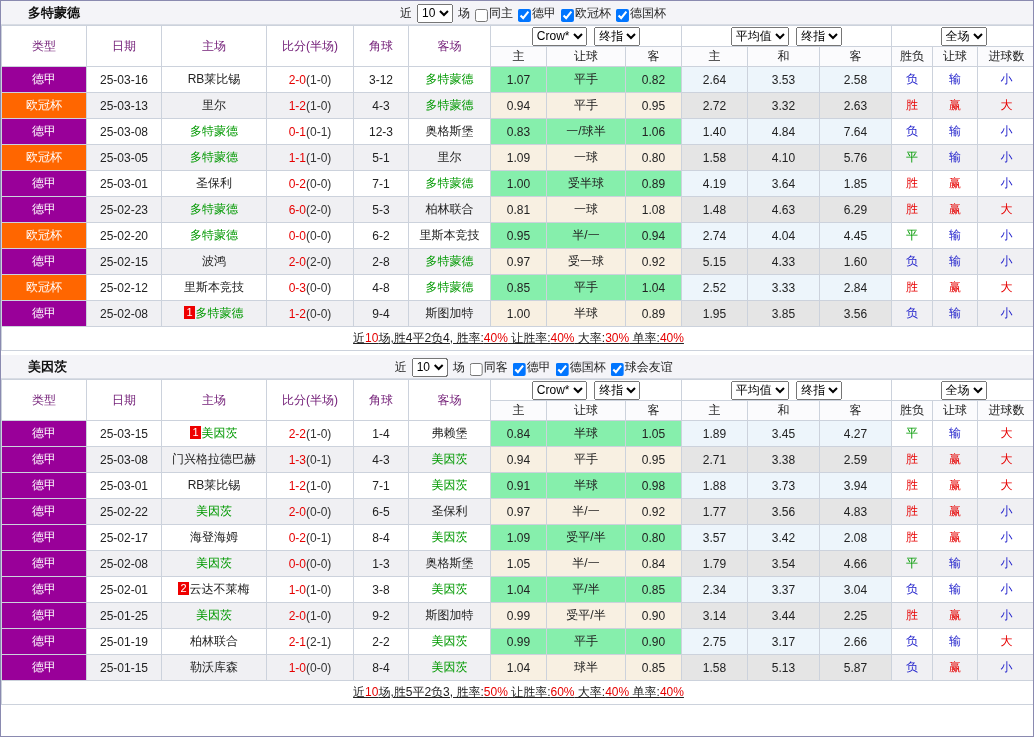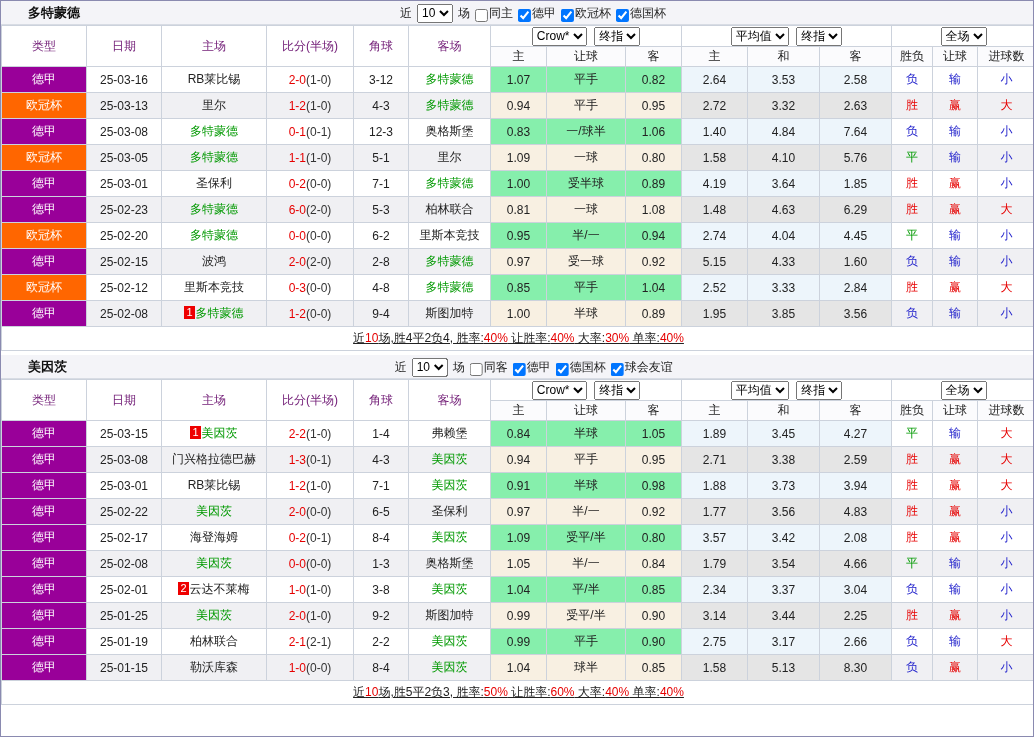--- a/index.html
+++ b/index.html
@@ -549,21 +549,21 @@
     <td>25-01-15</td>
     <td><span class="home-team">勒沃库森</span></td>
     <td><span class="score-ft">1-0</span><span class="score-ht">(0-0)</span></td>
     <td>8-4</td>
     <td><span class="away-team team-green">美因茨</span></td>
     <td class="crow-cell">1.04</td>
     <td class="crow-cell">球半</td>
     <td class="crow-cell">0.85</td>
     <td class="avg-cell">1.58</td>
     <td class="avg-cell">5.13</td>
-    <td class="avg-cell">8.30</td>
+    <td class="avg-cell">5.87</td>
     <td class="res-cell c-blue">负</td>
     <td class="res-cell c-red">赢</td>
     <td class="res-cell c-blue">小</td>
   </tr>
         </tbody>
       <tfoot>
         <tr>
           <td colspan="15" class="summary-cell"><span>近</span><span class="sum-red">10</span><span>场,胜5平2负3, 胜率:</span><span class="sum-red">50%</span><span> 让胜率:</span><span class="sum-red">60%</span><span> 大率:</span><span class="sum-red">40%</span><span> 单率:</span><span class="sum-red">40%</span></td>
         </tr>
       </tfoot>

